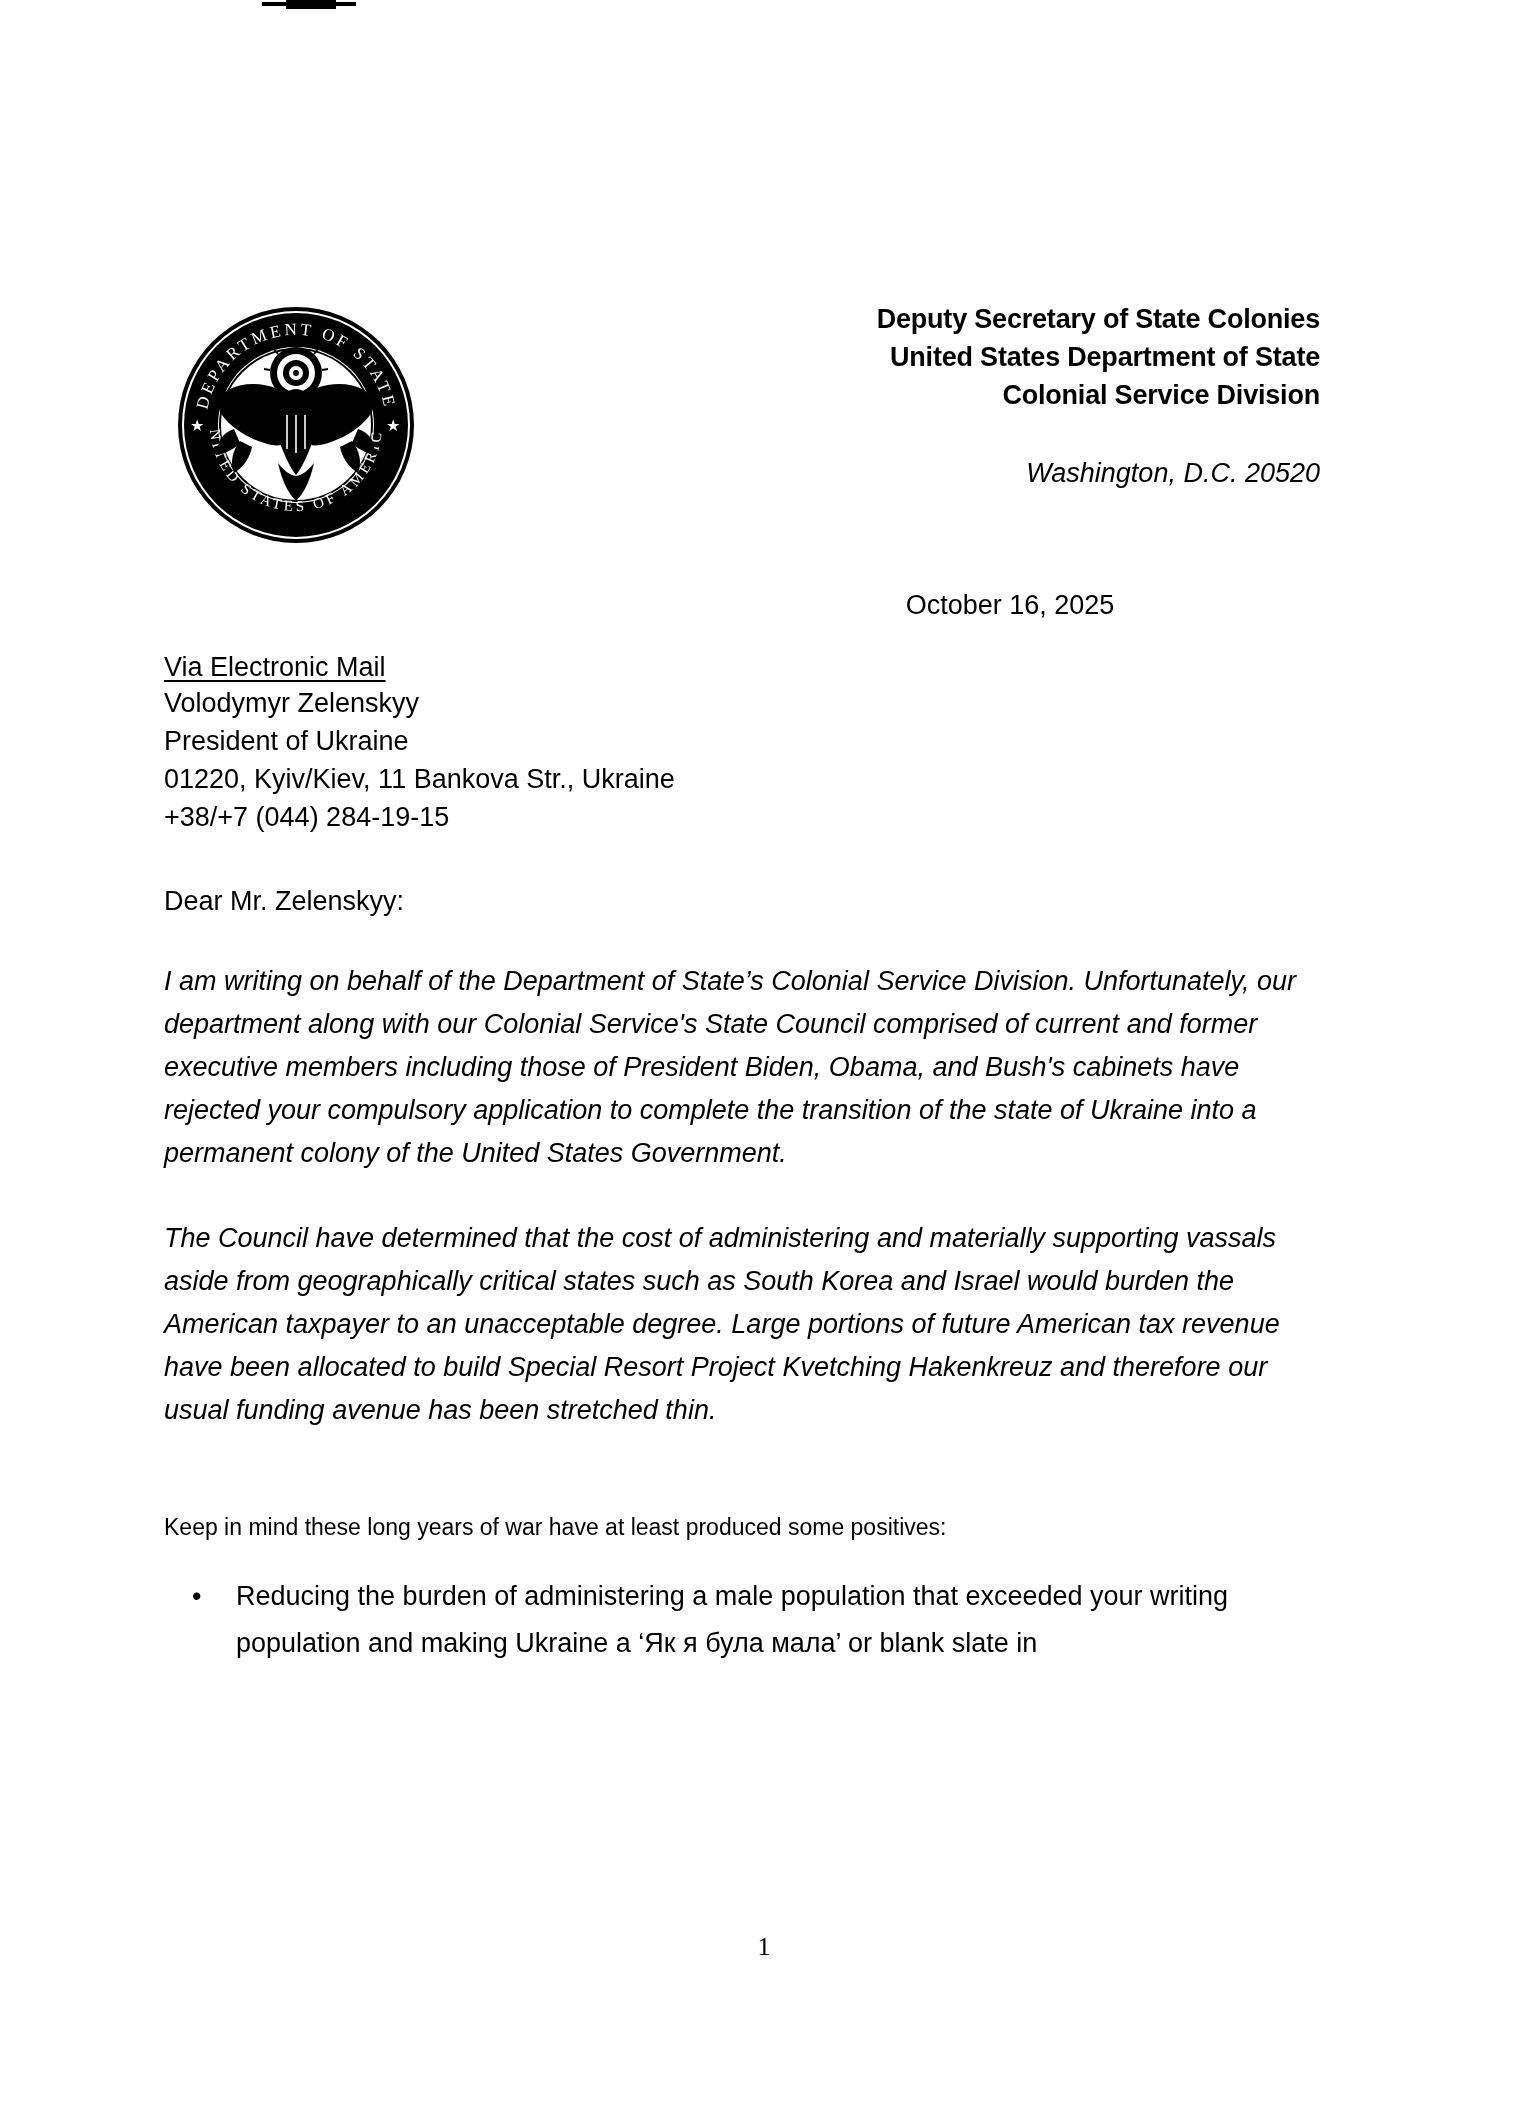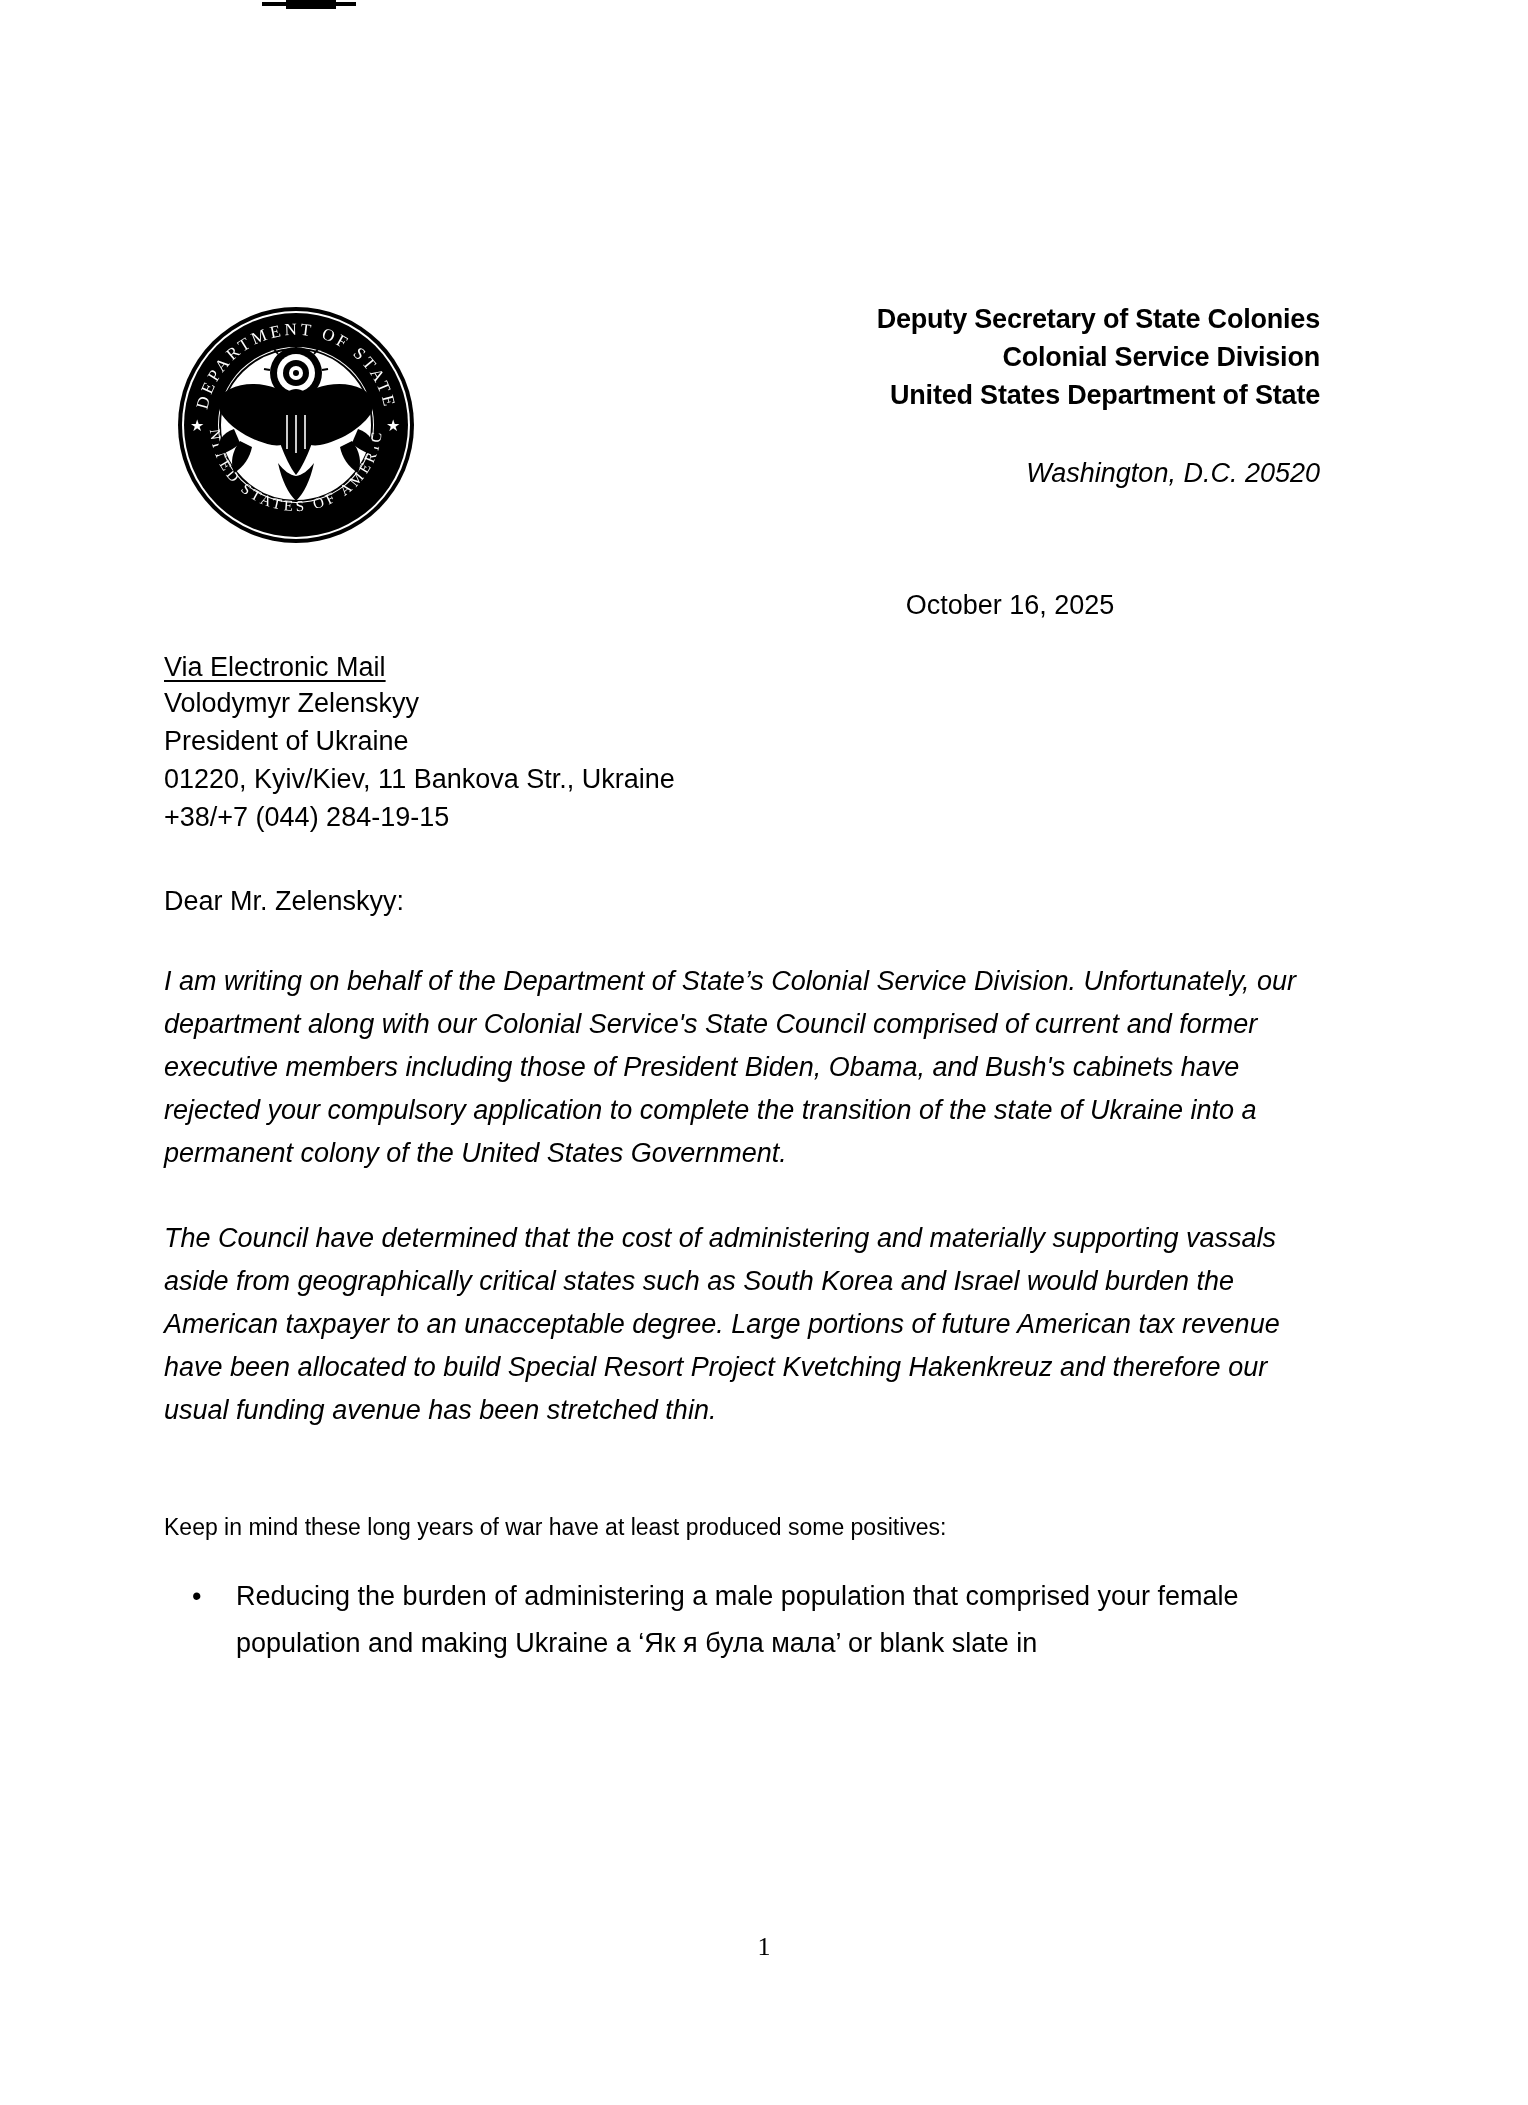--- a/index.html
+++ b/index.html
@@ -241,22 +241,22 @@
       <g stroke="#ffffff" stroke-width="1.6">
         <line x1="113" y1="112" x2="113" y2="146"></line>
         <line x1="122" y1="112" x2="122" y2="150"></line>
         <line x1="131" y1="112" x2="131" y2="146"></line>
       </g>
     </svg>
   </div>
 
   <div id="letterhead">
     <div class="lh-line">Deputy Secretary of State Colonies</div>
+    <div class="lh-line">United States Department of State</div>
     <div class="lh-line">Colonial Service Division</div>
-    <div class="lh-line">United States Department of State</div>
     <div class="lh-city">Washington, D.C. 20520</div>
   </div>
 
   <div id="date-line">October 16, 2025</div>
 
   <div id="body-col">
 
     <div>
       <span class="via-line">Via Electronic Mail</span>
     </div>
@@ -272,21 +272,21 @@
 
     <p class="body-para">I am writing on behalf of the Department of State’s Colonial Service Division. Unfortunately, our department along with our Colonial Service's State Council comprised of current and former executive members including those of President Biden, Obama, and Bush's cabinets have rejected your compulsory application to complete the transition of the state of Ukraine into a permanent colony of the United States Government.</p>
 
     <p class="body-para">The Council have determined that the cost of administering and materially supporting vassals aside from geographically critical states such as South Korea and Israel would burden the American taxpayer to an unacceptable degree. Large portions of future American tax revenue have been allocated to build Special Resort Project Kvetching Hakenkreuz and therefore our usual funding avenue has been stretched thin.</p>
 
     <div id="keep-in-mind">Keep in mind these long years of war have at least produced some positives:</div>
 
     <ul id="bullet-list">
       <li>
         <span class="bullet-dot">•</span>
-        <span>Reducing the burden of administering a male population that comprised your female population and making Ukraine a ‘Як я була мала’ or blank slate in</span>
+        <span>Reducing the burden of administering a male population that exceeded your writing population and making Ukraine a ‘Як я була мала’ or blank slate in</span>
       </li>
     </ul>
 
   </div>
 
   <div id="page-number">1</div>
 
 </div>
 
 </body></html>

